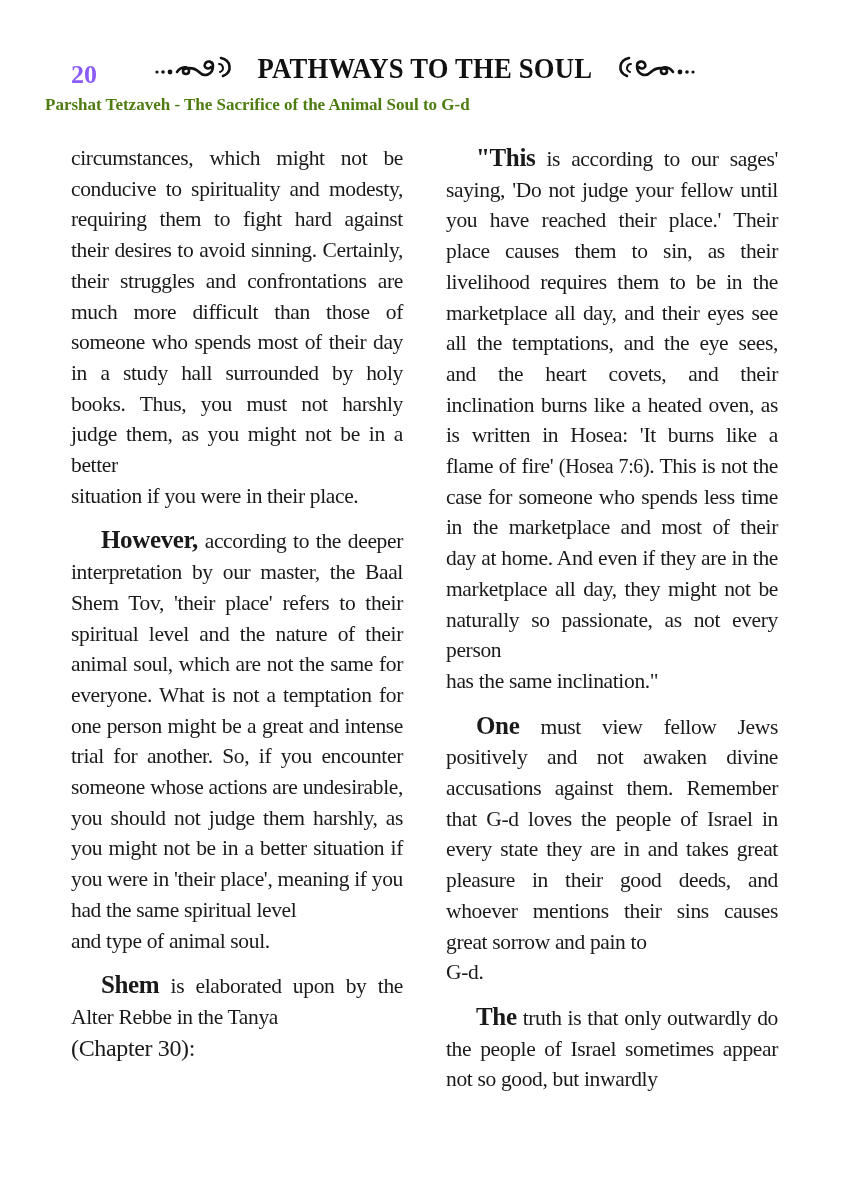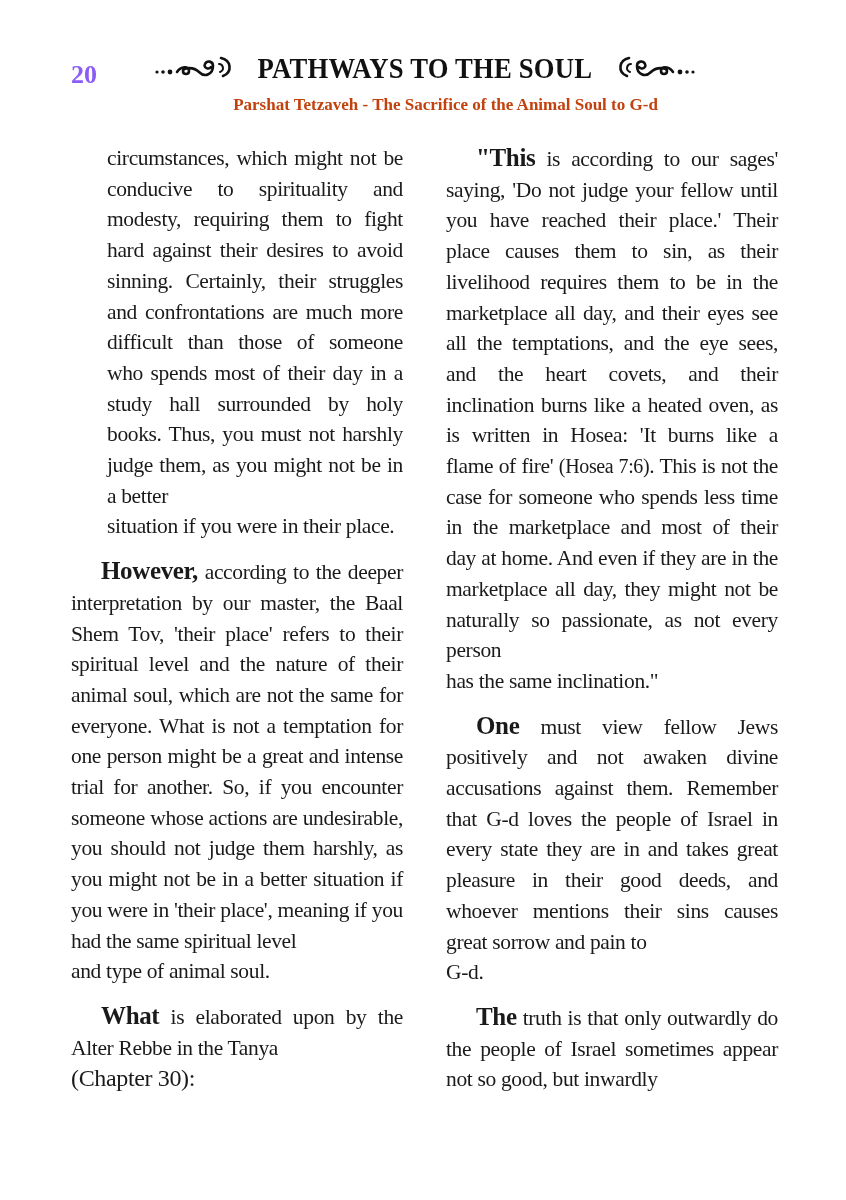--- a/index.html
+++ b/index.html
@@ -18,33 +18,33 @@
     display: flex; align-items: flex-start; justify-content: center;
   }
   .running-title {
     font-family: "Liberation Serif", serif; font-weight: bold;
     font-size: 29px; letter-spacing: 0.2px; color: #111;
     transform: scaleX(0.92); margin: 0 -6px; white-space: nowrap;
   }
   .orn { display: inline-block; width: 96px; height: 30px; }
   .orn svg { width: 96px; height: 30px; display: block; }
   .subtitle {
-    position: absolute; left: 0; top: 95px; width: 846px; text-align: center;
-    font-weight: bold; font-size: 17px; color: #c2410c;
+    position: absolute; left: 0; top: 95px; width: 846px; 
+    font-weight: bold; font-size: 17px; color: #4d7c0f;
     padding-left: 45px; box-sizing: border-box;
   }
   .col {
     position: absolute; top: 143px; width: 332px;
     font-size: 21.5px; line-height: 30.7px;
     text-align: justify; letter-spacing: -0.35px;
   }
   .col.left { left: 71px; }
   .col.right { left: 446px; }
   .para { margin: 0 0 14px 0; text-indent: 30px; }
-  .para.first { text-indent: 0; margin-left: 36px; }
+  .para.first { text-indent: 0; }
   .para .lead { font-weight: bold; font-size: 25px; }
   .para .ref { font-size: 20px; }
   .center-line { display: block; text-indent: 0; }
 </style>
 </head>
 <body>
 
 <div class="header">
   <span class="page-number">20</span>
   <div class="title-row">
@@ -77,21 +77,21 @@
 <div class="col left">
   <p class="para first">
     <span>circumstances, which might not be conducive to spirituality and modesty, requiring them to fight hard against their desires to avoid sinning. Certainly, their struggles and confrontations are much more difficult than those of someone who spends most of their day in a study hall surrounded by holy books. Thus, you must not harshly judge them, as you might not be in a better</span>
     <span class="center-line">situation if you were in their place.</span>
   </p>
   <p class="para">
     <span class="lead">However,</span><span> according to the deeper interpretation by our master, the Baal Shem Tov, 'their place' refers to their spiritual level and the nature of their animal soul, which are not the same for everyone. What is not a temptation for one person might be a great and intense trial for another. So, if you encounter someone whose actions are undesirable, you should not judge them harshly, as you might not be in a better situation if you were in 'their place', meaning if you had the same spiritual level</span>
     <span class="center-line">and type of animal soul.</span>
   </p>
   <p class="para">
-    <span class="lead">What</span><span> is elaborated upon by the Alter Rebbe in the Tanya</span>
+    <span class="lead">Shem</span><span> is elaborated upon by the Alter Rebbe in the Tanya</span>
     <span class="center-line ref" style="font-size:24px;">(Chapter 30):</span>
   </p>
 </div>
 
 <div class="col right">
   <p class="para">
     <span class="lead">"This</span><span> is according to our sages' saying, 'Do not judge your fellow until you have reached their place.' Their place causes them to sin, as their livelihood requires them to be in the marketplace all day, and their eyes see all the temptations, and the eye sees, and the heart covets, and their inclination burns like a heated oven, as is written in Hosea: 'It burns like a flame of fire' </span><span class="ref">(Hosea 7:6)</span><span>. This is not the case for someone who spends less time in the marketplace and most of their day at home. And even if they are in the marketplace all day, they might not be naturally so passionate, as not every person</span>
     <span class="center-line">has the same inclination."</span>
   </p>
   <p class="para">

